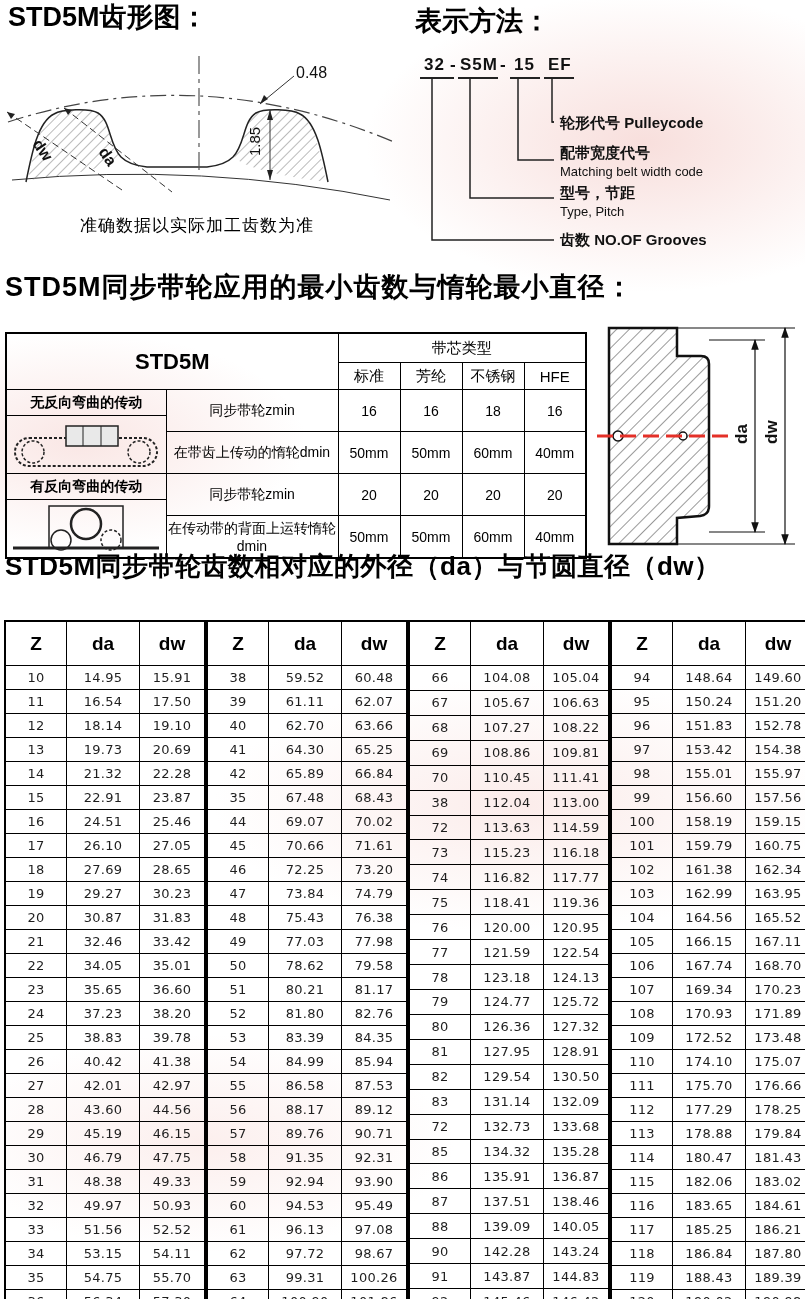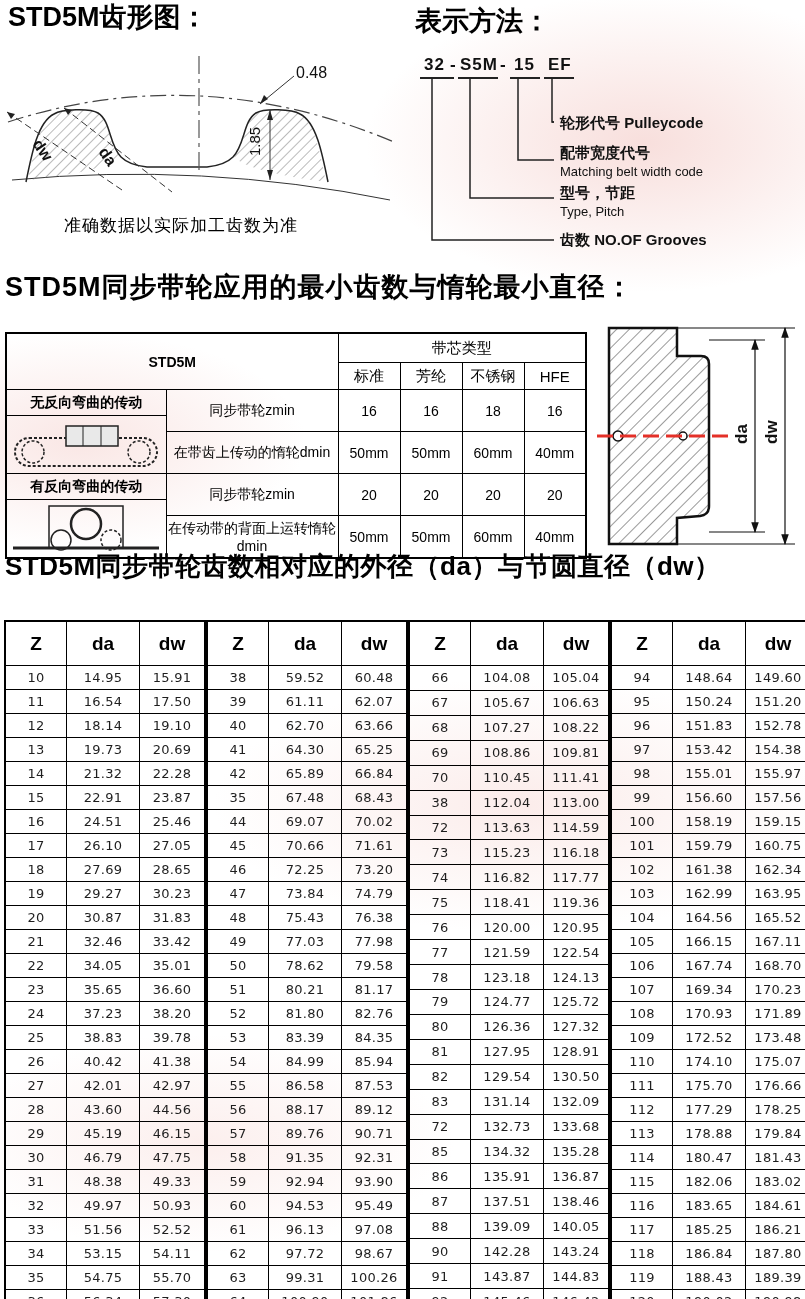--- a/index.html
+++ b/index.html
@@ -11,35 +11,35 @@
       radial-gradient(40% 12% at 10% 34%, rgba(241,191,186,.38), rgba(241,191,186,0) 70%),
       radial-gradient(55% 14% at 65% 62%, rgba(244,201,196,.35), rgba(244,201,196,0) 70%),
       radial-gradient(45% 12% at 25% 88%, rgba(244,201,196,.30), rgba(244,201,196,0) 70%),
       #fff;
   }
   .h{position:absolute;margin:0;font-weight:bold;line-height:1.1;white-space:nowrap;}
   .h-t1{left:8px;top:3px;font-size:27px;}
   .h-t2{left:415px;top:7px;font-size:27px;}
   .h-min{left:5px;top:273px;font-size:27px;letter-spacing:1px;}
   .h-dia{left:5px;top:552px;font-size:26px;letter-spacing:0.5px;}
-  .tooth-note{position:absolute;left:64px;top:214px;font-size:17px;letter-spacing:1px;font-family:Liberation Serif, serif;}
+  .tooth-note{position:absolute;left:80px;top:214px;font-size:17px;letter-spacing:1px;font-family:Liberation Serif, serif;}
   svg{position:absolute;}
   svg text{font-family:"Liberation Sans",sans-serif;fill:#111;}
   .svg-tooth{left:2px;top:52px;}
   .svg-code{left:412px;top:50px;}
   .svg-cross{left:597px;top:310px;}
 
   
   table{border-collapse:collapse;}
   .min-table{
     position:absolute;left:5px;top:332px;width:580px;table-layout:fixed;
     border:2px solid #000;
   }
   .min-table td{border:1px solid #000;text-align:center;vertical-align:middle;padding:0;}
-  .min-corner{font-size:14px;font-weight:bold;}
+  .min-corner{font-size:22px;font-weight:bold;}
   .min-coretype{font-size:15px;height:28px;}
   .min-sub{font-size:15px;height:26px;}
   .min-desc{font-size:14px;height:41px;}
   .min-val{font-size:14px;}
   .group-cell{vertical-align:top;}
   .group-label{border-bottom:1px solid #000;font-size:14px;font-weight:bold;
     height:25px;line-height:25px;text-align:center;}
   .group-art{height:57px;display:flex;align-items:center;justify-content:center;}
   .group-art svg{position:static;}
 

